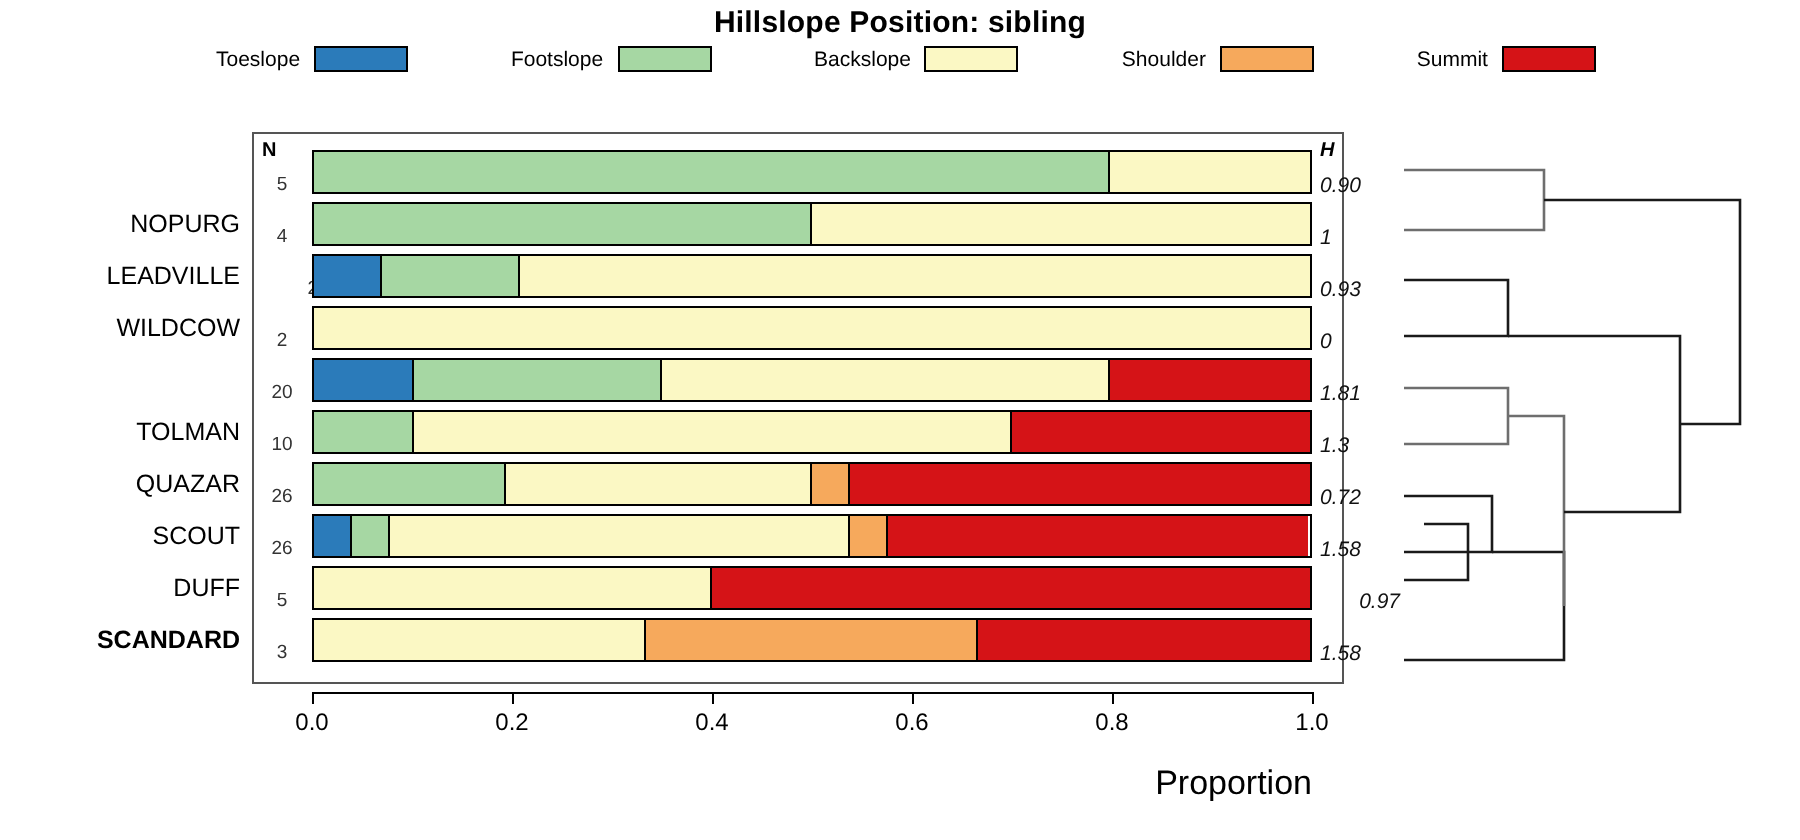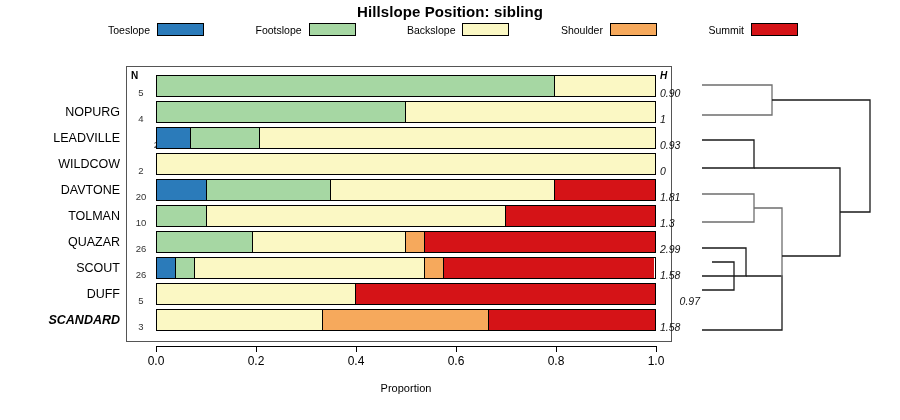--- a/index.html
+++ b/index.html
@@ -33,21 +33,21 @@
     border:1px solid #555;box-sizing:border-box;background:#fff;
   }
 
   
   .rows{position:absolute;left:0;top:0;width:900px;height:420px;}
 
   .row-label{
     position:absolute;right:0;width:120px;text-align:right;
     font-size:12.5px;line-height:22px;white-space:nowrap;
   }
-  .row-label.bold{font-weight:bold;font-style:italic;}
+  .row-label.bold{font-weight:bold;}
 
   .row-n{
     position:absolute;width:22px;text-align:center;
     font-size:9.5px;line-height:22px;color:#333;
   }
   .row-h{
     position:absolute;width:40px;text-align:left;
     font-size:10.5px;font-style:italic;line-height:22px;color:#111;
   }
 
@@ -67,22 +67,22 @@
   
   .axis-line{
     position:absolute;left:156px;top:346px;width:500px;height:1px;background:#000;
   }
   .tick{position:absolute;top:346px;width:1px;height:6px;background:#000;}
   .tick-label{
     position:absolute;top:354px;width:40px;margin-left:-20px;
     text-align:center;font-size:12px;
   }
   .axis-title{
-    position:absolute;left:156px;top:382px;width:500px;text-align:center;
-    font-size:11px;
+    position:absolute;left:156px;top:382px;width:500px;text-align:right;
+    font-size:17px;
   }
 
   
   .dendro{position:absolute;left:690px;top:60px;width:205px;height:290px;}
   .dendro svg{display:block;}
 </style>
 </head>
 <body>
 
 <div id="root">
@@ -138,40 +138,39 @@
         <div class="seg" style="width: 6.9%; background: rgb(43, 123, 186);"></div>
         <div class="seg" style="width: 13.8%; background: rgb(166, 215, 163);"></div>
         <div class="seg" style="width: 79.3%; background: rgb(251, 248, 196);"></div>
       </div>
       <div class="row-label" style="left: 0px; top: 153px;">WILDCOW</div>
       <div class="row-n" style="left: 130px; top: 160px;">2</div>
       <div class="row-h" style="left: 660px; top: 160px;">0</div>
       <div class="bar" style="left: 156px; top: 153px; width: 500px;">
         <div class="seg" style="width: 100%; background: rgb(251, 248, 196);"></div>
       </div>
-      <div class="row-label" style="left: 0px; top: 179px;">DAVTONE</div>
       <div class="row-n" style="left: 130px; top: 186px;">20</div>
       <div class="row-h" style="left: 660px; top: 186px;">1.81</div>
       <div class="bar" style="left: 156px; top: 179px; width: 500px;">
         <div class="seg" style="width: 10%; background: rgb(43, 123, 186);"></div>
         <div class="seg" style="width: 25%; background: rgb(166, 215, 163);"></div>
         <div class="seg" style="width: 45%; background: rgb(251, 248, 196);"></div>
         <div class="seg" style="width: 20%; background: rgb(213, 19, 23);"></div>
       </div>
       <div class="row-label" style="left: 0px; top: 205px;">TOLMAN</div>
       <div class="row-n" style="left: 130px; top: 212px;">10</div>
       <div class="row-h" style="left: 660px; top: 212px;">1.3</div>
       <div class="bar" style="left: 156px; top: 205px; width: 500px;">
         <div class="seg" style="width: 10%; background: rgb(166, 215, 163);"></div>
         <div class="seg" style="width: 60%; background: rgb(251, 248, 196);"></div>
         <div class="seg" style="width: 30%; background: rgb(213, 19, 23);"></div>
       </div>
       <div class="row-label" style="left: 0px; top: 231px;">QUAZAR</div>
       <div class="row-n" style="left: 130px; top: 238px;">26</div>
-      <div class="row-h" style="left: 660px; top: 238px;">2.99</div>
+      <div class="row-h" style="left: 660px; top: 238px;">0.72</div>
       <div class="bar" style="left: 156px; top: 231px; width: 500px;">
         <div class="seg" style="width: 19.2%; background: rgb(166, 215, 163);"></div>
         <div class="seg" style="width: 30.8%; background: rgb(251, 248, 196);"></div>
         <div class="seg" style="width: 3.8%; background: rgb(246, 169, 92);"></div>
         <div class="seg" style="width: 46.2%; background: rgb(213, 19, 23);"></div>
       </div>
       <div class="row-label" style="left: 0px; top: 257px;">SCOUT</div>
       <div class="row-n" style="left: 130px; top: 264px;">26</div>
       <div class="row-h" style="left: 660px; top: 264px;">1.58</div>
       <div class="bar" style="left: 156px; top: 257px; width: 500px;">

